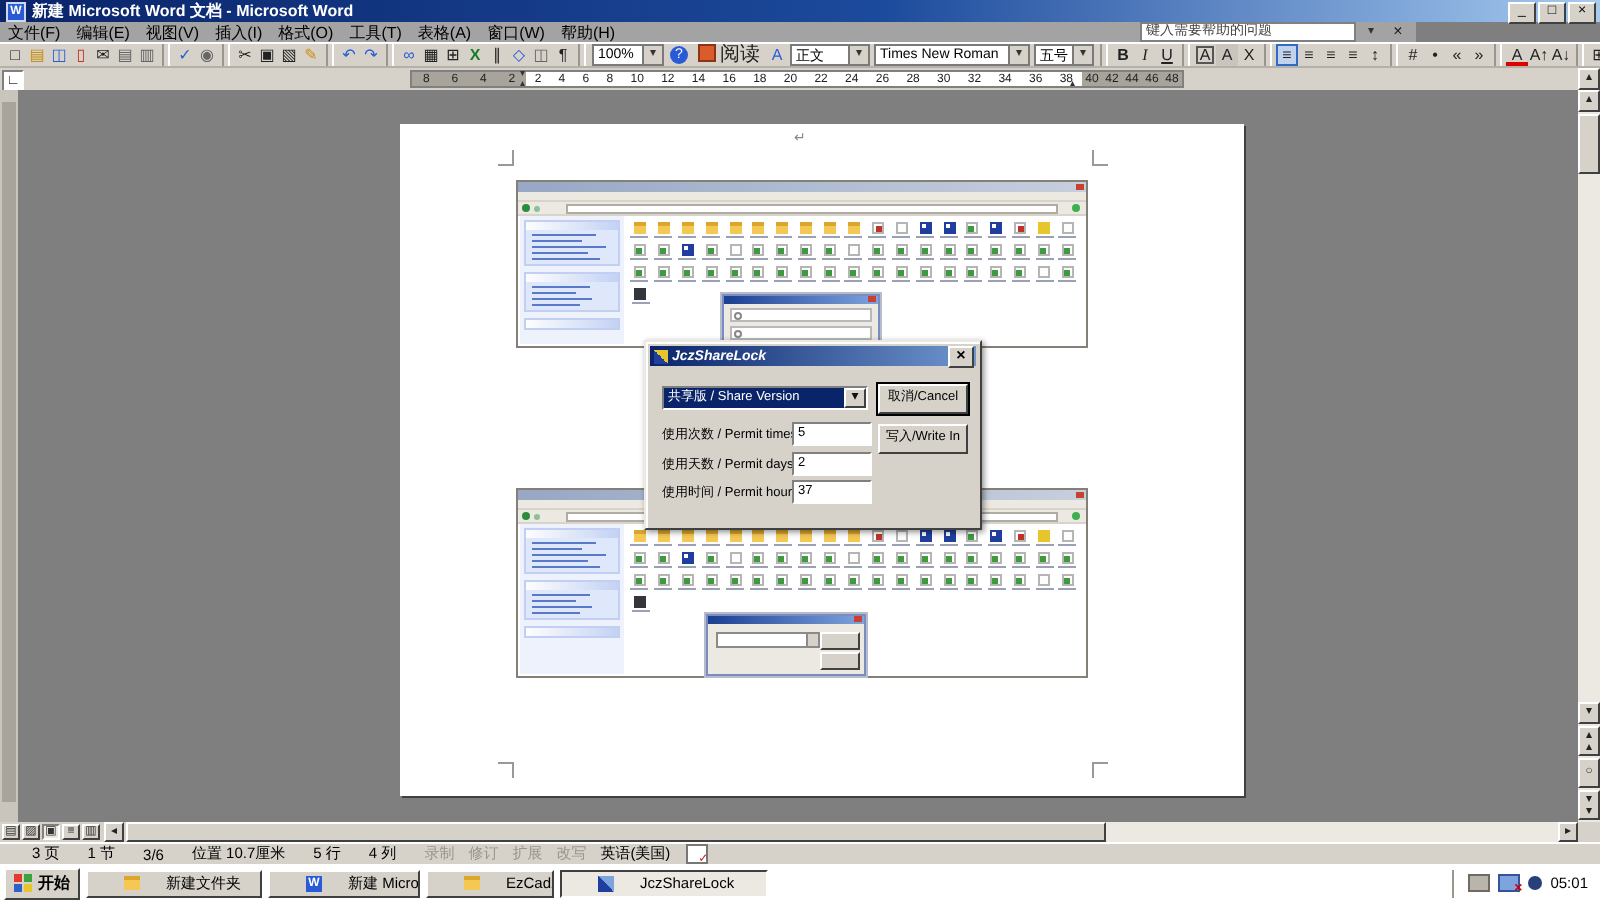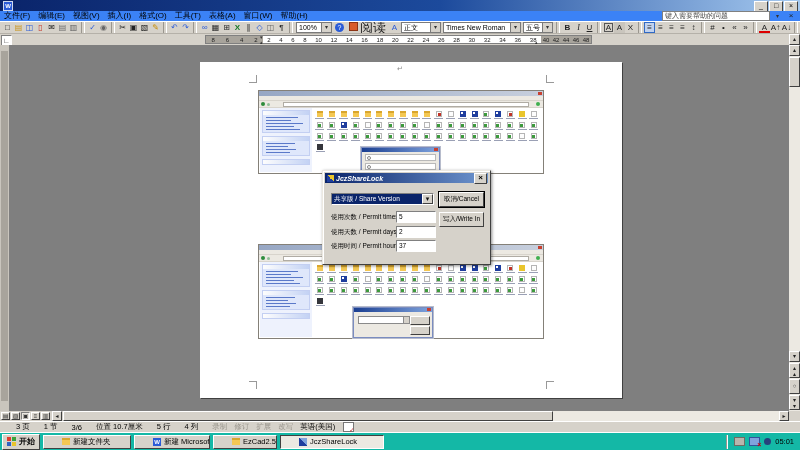--- a/index.html
+++ b/index.html
@@ -7,21 +7,21 @@
     font-family:"Liberation Sans","DejaVu Sans",sans-serif;color:#000;}
   .abs{position:absolute;}
   
   #titlebar{left:0;top:0;width:800px;height:11px;display:flex;align-items:center;padding-left:3px;box-sizing:border-box;
     background:linear-gradient(90deg,#0a246a 0%,#1c4a9c 55%,#a6caf0 100%);color:#fff;font-size:8px;font-weight:bold;white-space:nowrap;}
   .winico{width:8px;height:8px;background:#2a5bd7;border:1px solid #cfd8ee;color:#fff;font-size:6px;line-height:8px;text-align:center;margin-right:3px;flex:0 0 auto;}
   .cap-btns{position:absolute;right:2px;top:1px;display:flex;gap:1px;}
   .cap-btn{width:12px;height:9px;background:#d6d2ca;border:1px solid;border-color:#fff #404040 #404040 #fff;
     font-size:7px;line-height:7px;text-align:center;color:#000;font-weight:normal;}
   
-  #menubar{left:0;top:11px;width:800px;height:10px;background:#3b82f6;display:flex;align-items:flex-end;font-size:8px;}
+  #menubar{left:0;top:11px;width:708px;height:10px;background:#a3a3a3;display:flex;align-items:center;font-size:8px;}
   .menu-item{padding:0 4px;white-space:nowrap;}
   #helpbox{position:absolute;right:30px;top:0px;width:104px;height:8px;background:#fff;border:1px solid #808080;
     font-size:7px;line-height:8px;color:#444;padding-left:2px;box-sizing:content-box;white-space:nowrap;overflow:hidden;}
   #helpdd{position:absolute;right:18px;top:0px;width:9px;height:10px;font-size:6px;line-height:10px;text-align:center;color:#333;}
   #docclose{position:absolute;right:4px;top:0px;width:10px;height:10px;font-size:8px;line-height:10px;text-align:center;color:#222;}
   
   #toolbar{left:0;top:21px;width:800px;height:13px;background:#d6d2ca;border-top:1px solid #fff;border-bottom:1px solid #b5b1a9;
     display:flex;align-items:center;padding:0 2px;box-sizing:border-box;overflow:hidden;}
   .tbi{min-width:11px;height:11px;font-size:8px;line-height:11px;text-align:center;color:#222;flex:0 0 auto;}
   .tbi.on{border:1px solid #316ac5;background:#c1d2ee;box-sizing:border-box;line-height:9px;}
@@ -31,21 +31,21 @@
   .i-bold{font-weight:bold;} .i-it{font-style:italic;font-family:"Liberation Serif","DejaVu Serif",serif;}
   .i-un{text-decoration:underline;}
   .i-box{outline:1px solid #555;outline-offset:-2px;}
   .i-shade{background:#c9c5bd;}
   .i-fcolor{box-shadow:inset 0 -2px 0 #d00;}
   .i-help{background:#2a5bd7;color:#fff;border-radius:50%;min-width:9px;width:9px;height:9px;line-height:9px;font-size:7px;margin:0 2px;}
   .tcombo{height:11px;background:#fff;border:1px solid #7a7a7a;display:flex;align-items:center;
     font-size:7px;padding-left:2px;flex:0 0 auto;box-sizing:border-box;white-space:nowrap;overflow:hidden;margin:0 1px;}
   .tcombo .dd{width:9px;height:9px;background:#d6d2ca;border-left:1px solid #7a7a7a;margin-left:auto;
     font-size:6px;line-height:9px;text-align:center;color:#333;flex:0 0 auto;}
-  .read-btn{display:flex;align-items:flex-start;font-size:13px;gap:2px;padding:0 3px;min-width:0;}
+  .read-btn{display:flex;align-items:flex-start;font-size:10px;gap:2px;padding:0 3px;min-width:0;}
   .read-ic{width:7px;height:7px;background:#d85c2c;border:1px solid #8d3415;display:inline-block;}
   
   #rulerrow{left:0;top:34px;width:800px;height:11px;background:#d6d2ca;}
   .tabsel{left:1px;top:1px;width:9px;height:9px;background:#fff;border:1px solid;border-color:#808080 #fff #fff #808080;
     color:#333;font-size:7px;line-height:9px;text-align:center;}
   .rband{top:1px;height:9px;font-size:6px;color:#222;display:flex;justify-content:space-around;align-items:center;overflow:hidden;}
   #rb-left{left:205px;width:58px;background:#a8a49c;border:1px solid #808080;border-right:none;box-sizing:border-box;}
   #rb-mid{left:263px;width:278px;background:#fff;border-top:1px solid #808080;border-bottom:1px solid #808080;box-sizing:border-box;}
   #rb-right{left:541px;width:51px;background:#a8a49c;border:1px solid #808080;border-left:none;box-sizing:border-box;}
   .indmark{position:absolute;font-size:5px;color:#333;line-height:4px;}
@@ -137,28 +137,28 @@
   .vw.on{border-color:#808080 #fff #fff #808080;background:#ece9e2;}
   
   #statusbar{left:0;top:421px;width:800px;height:11px;background:#d6d2ca;border-top:1px solid #fff;
     display:flex;align-items:center;padding-left:16px;box-sizing:border-box;font-size:7.5px;white-space:nowrap;}
   .st-item{margin-right:14px;}
   .st-mode{margin-right:7px;color:#9a968e;}
   .st-lang{margin-right:8px;}
   .spell{width:9px;height:8px;background:#fff;border:1px solid #777;position:relative;display:inline-block;}
   .spell::after{content:"\2713";position:absolute;right:-1px;bottom:-2px;font-size:6px;color:#c22;}
   
-  #taskbar{left:0;top:432px;width:800px;height:18px;background:#14b8a6;border-top:1px solid #fff;
+  #taskbar{left:0;top:432px;width:800px;height:18px;background:#ffffff;border-top:1px solid #fff;
     display:flex;align-items:center;padding:0 2px;gap:3px;box-sizing:border-box;}
   #startbtn{height:14px;display:flex;align-items:center;gap:3px;padding:0 4px;font-weight:bold;font-size:8px;
     background:#d6d2ca;border:1px solid;border-color:#fff #404040 #404040 #fff;flex:0 0 auto;}
   .flag{width:9px;height:9px;position:relative;flex:0 0 auto;}
   .flag::before{content:"";position:absolute;left:0;top:0;width:4px;height:4px;background:#e23b2e;
     box-shadow:5px 0 0 #3aa33a,0 5px 0 #2f62c4,5px 5px 0 #e9c52c;}
-  .task{height:14px;display:flex;align-items:center;gap:3px;padding:0 18px;font-size:7.5px;
+  .task{height:14px;display:flex;align-items:center;gap:13px;padding:0 18px;font-size:7.5px;
     background:#d6d2ca;border:1px solid;border-color:#fff #404040 #404040 #fff;overflow:hidden;white-space:nowrap;flex:0 0 auto;box-sizing:border-box;}
   .task.active{background:#ece9e2;border-color:#404040 #fff #fff #404040;}
   .tico{width:8px;height:8px;flex:0 0 auto;font-size:6px;line-height:8px;text-align:center;}
   .tico.folder{background:#f4c853;border-top:2px solid #d9a62e;height:5px;}
   .tico.word{background:#2a5bd7;color:#fff;font-weight:bold;}
   .tico.jcz{background:linear-gradient(45deg,#1f3e9e 50%,#7fa3dd 50%);}
   #tray{margin-left:auto;display:flex;align-items:center;gap:4px;height:14px;padding:0 4px 0 7px;
     border-left:1px solid #9a968e;box-shadow:inset 1px 0 0 #fff;flex:0 0 auto;}
   .tr-printer{width:9px;height:7px;background:#b9b5ad;border:1px solid #6f6b63;}
   .tr-net{width:9px;height:7px;background:#7fa3dd;border:1px solid #33539c;position:relative;}
@@ -166,20 +166,21 @@
   .tr-dot{width:7px;height:7px;border-radius:50%;background:#27407c;}
   #clock{font-size:7.5px;}
 </style>
 </head>
 <body>
 
 <div id="screen">
 
   <div id="titlebar" class="abs">
     <span class="winico">W</span>
+    <span>新建 Microsoft Word 文档 - Microsoft Word</span>
     <span class="cap-btns">
       <span class="cap-btn">_</span>
       <span class="cap-btn">□</span>
       <span class="cap-btn">×</span>
     </span>
   </div>
 
   <div id="menubar" class="abs">
     <span id="menu-items" style="display:flex;">
         <span class="menu-item">文件(F)</span>

